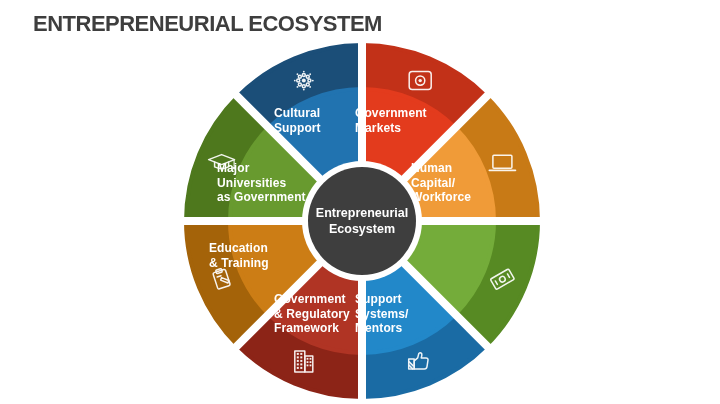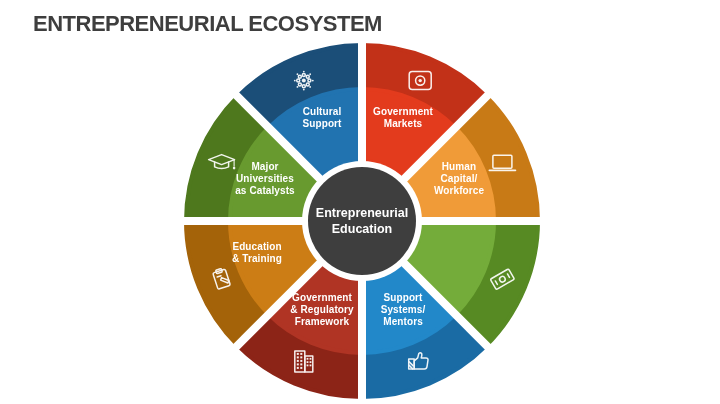--- a/index.html
+++ b/index.html
@@ -11,22 +11,22 @@
     position:absolute; left:33px; top:11px;
     font-weight:bold; font-size:22px; letter-spacing:-0.5px; color:#3e3e3e;
   }
   svg.wheel { position:absolute; left:0; top:0; }
   .sec { stroke-width:4; stroke-linejoin:round; }
   .gap { stroke:#ffffff; stroke-width:8; }
   .icon { stroke:#ffffff; stroke-width:1.5; fill:none; opacity:.92;
           stroke-linejoin:round; stroke-linecap:round; }
   .icon .fill { fill:#ffffff; stroke:none; }
   .seg-label {
-    position:absolute; width:96px; margin-left:-48px; text-align:center;
-    font-weight:bold; font-size:10px; line-height:1.22; letter-spacing:.1px;
+    position:absolute; width:96px; margin-left:-48px; text-align:left;
+    font-weight:bold; font-size:12px; line-height:1.22; letter-spacing:.1px;
     color:#ffffff; white-space:pre-line;
   }
   .hub-label {
     position:absolute; left:362px; top:205px; width:124px; margin-left:-62px;
     text-align:center; font-weight:bold; font-size:12.5px; line-height:1.3;
     color:#ffffff; white-space:pre-line;
   }
 </style>
 </head>
 <body>
@@ -168,20 +168,20 @@
   <div class="seg-label" style="left:403px; top:292px;">Support
 Systems/
 Mentors</div>
   <div class="seg-label" style="left:322px; top:292px;">Government
 &amp; Regulatory
 Framework</div>
   <div class="seg-label" style="left:257px; top:241px;">Education
 &amp; Training</div>
   <div class="seg-label" style="left:265px; top:161px;">Major
 Universities
-as Catalysts</div>
+as Government</div>
   <div class="seg-label" style="left:322px; top:106px;">Cultural
 Support</div>
 
   <div class="hub-label">Entrepreneurial
-Education</div>
+Ecosystem</div>
 
 </div>
 
 </body></html>

